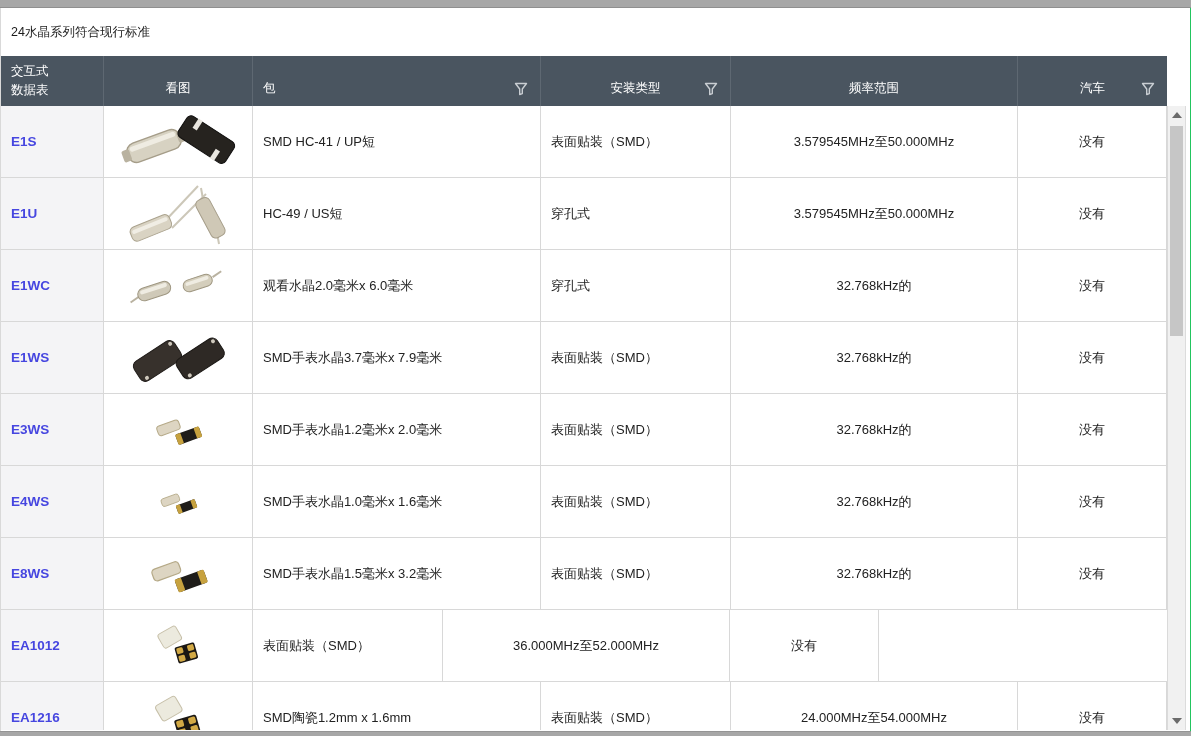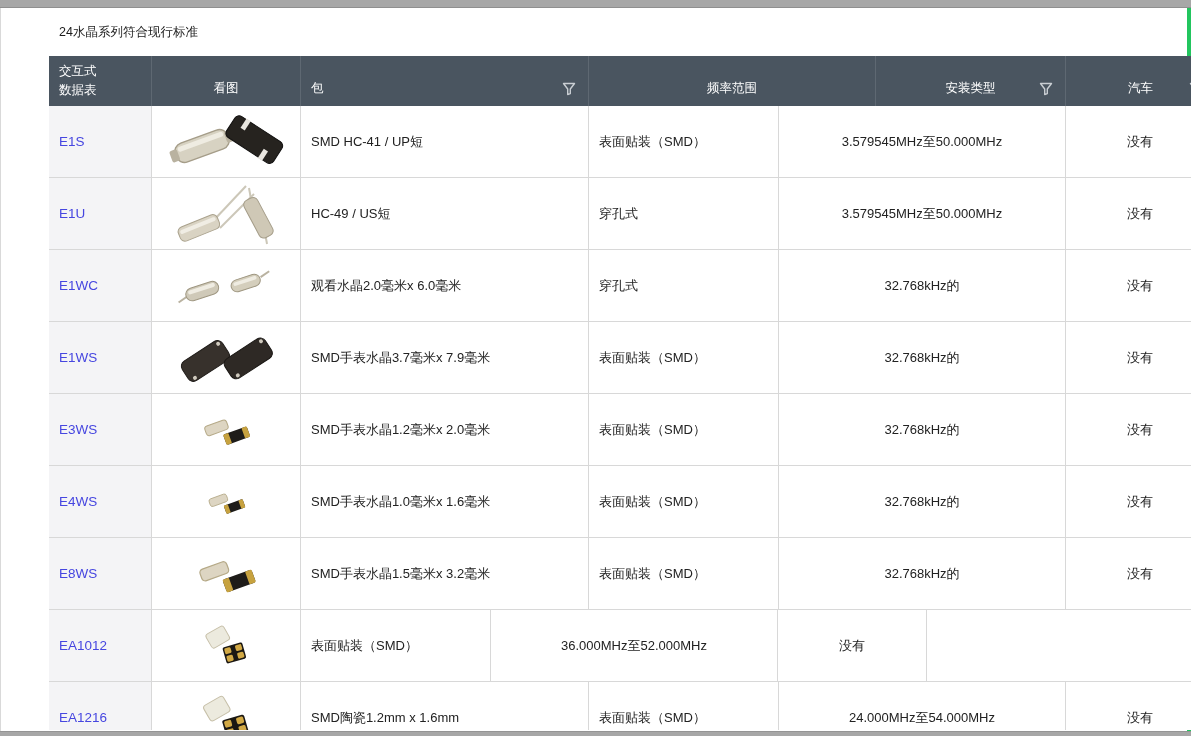--- a/index.html
+++ b/index.html
@@ -1,20 +1,20 @@
 <!DOCTYPE html>
 <html><head>
 <meta charset="utf-8">
 <style>
   * { margin:0; padding:0; box-sizing:border-box; }
   html,body { width:1191px; height:736px; overflow:hidden; background:#fff;
     font-family:"Liberation Sans","DejaVu Sans",sans-serif; }
   .top-bar { height:8px; background:#a7a7a7; border-bottom:1px solid #8f8f8f; }
   .bottom-bar { height:5px; background:#a7a7a7; border-top:1px solid #949494; }
-  .content { border-left:1px solid #d9d9d9; border-right:4px solid #22c55e; height:723px; position:relative; background:#fff;padding-left:48px; }
+  .content { border-left:1px solid #d9d9d9; border-right:1px solid #22c55e; height:723px; position:relative; background:#fff; }
   .title-band { height:48px; display:flex; align-items:center; padding-left:10px; }
   .page-title { font-size:12.5px; color:#1b1b1b; }
 
   .main { position:relative; }
   .grid-table { width:1166px; }
 
   
   .thead { display:flex; height:50px; background:#4a5560; }
   .th { color:#fff; font-size:12.5px; display:flex; align-items:flex-end; padding-bottom:9px;
         border-right:1px solid #5e6872; position:relative; }
@@ -25,21 +25,21 @@
   .h2 { width:149px; justify-content:center;font-family:Liberation Serif, serif; }
   .h3 { width:288px; padding-left:10px; }
   .h4 { width:190px; justify-content:center; }
   .h5 { width:287px; justify-content:center; }
   .h6 { width:149px; justify-content:center; }
 
   
   .tbody { height:624px; overflow:hidden; }
   .row { display:flex; height:72px; border-bottom:1px solid #d8d8d8; background:#fff; }
   .cell { border-right:1px solid #d8d8d8; display:flex; align-items:center; font-size:13px; color:#222; }
-  .c1 { width:103px; padding-left:10px; background:#f4f4f6; }
+  .c1 { width:103px; padding-left:10px; background:#f4f4f6;font-weight:bold; }
   .c2 { width:149px; justify-content:center; }
   .c3 { width:288px; padding-left:10px; }
   .c4 { width:190px; padding-left:10px; }
   .c5 { width:287px; justify-content:center;align-items:center; }
   .c6 { width:149px; justify-content:center; }
   a.plink { color:#4646e0; text-decoration:none; font-size:13.5px; cursor:pointer; }
   .photo { display:inline-flex; align-items:center; justify-content:center; cursor:pointer; }
 
   
   .vscroll { position:absolute; left:1166px; top:50px; width:19px; height:624px;
@@ -71,31 +71,31 @@
           <span>看图</span>
         </div>
         <div class="th h3">
           <span>包</span>
           <span class="flt">
             <svg width="14" height="14" viewBox="0 0 14 14">
                 <path d="M1.5 1.5h11L8.3 7v4.6L5.7 12.6V7z" fill="none" stroke="#c9ced3" stroke-width="1.4" stroke-linejoin="round"></path>
               </svg>
           </span>
         </div>
-        <div class="th h5">
-          <span>频率范围</span>
-        </div>
         <div class="th h4">
           <span>安装类型</span>
           <span class="flt">
             <svg width="14" height="14" viewBox="0 0 14 14">
                 <path d="M1.5 1.5h11L8.3 7v4.6L5.7 12.6V7z" fill="none" stroke="#c9ced3" stroke-width="1.4" stroke-linejoin="round"></path>
               </svg>
           </span>
         </div>
+        <div class="th h5">
+          <span>频率范围</span>
+        </div>
         <div class="th h6">
           <span>汽车</span>
           <span class="flt">
             <svg width="14" height="14" viewBox="0 0 14 14">
                 <path d="M1.5 1.5h11L8.3 7v4.6L5.7 12.6V7z" fill="none" stroke="#c9ced3" stroke-width="1.4" stroke-linejoin="round"></path>
               </svg>
           </span>
         </div>
       </div>
       <div class="tbody">

